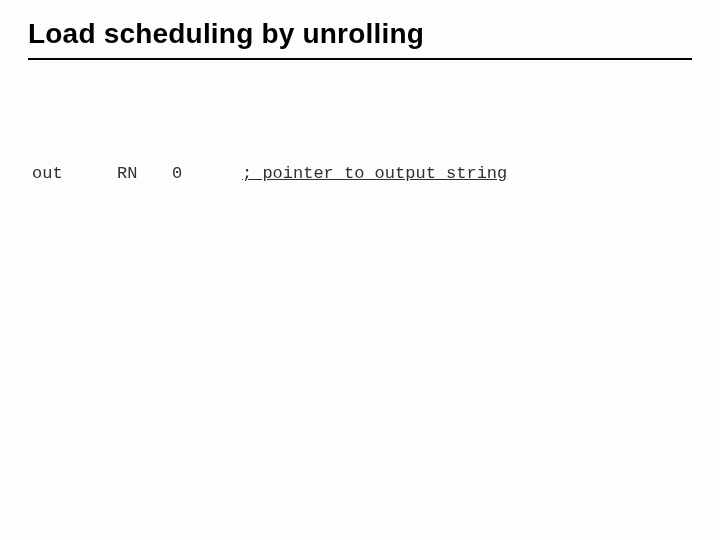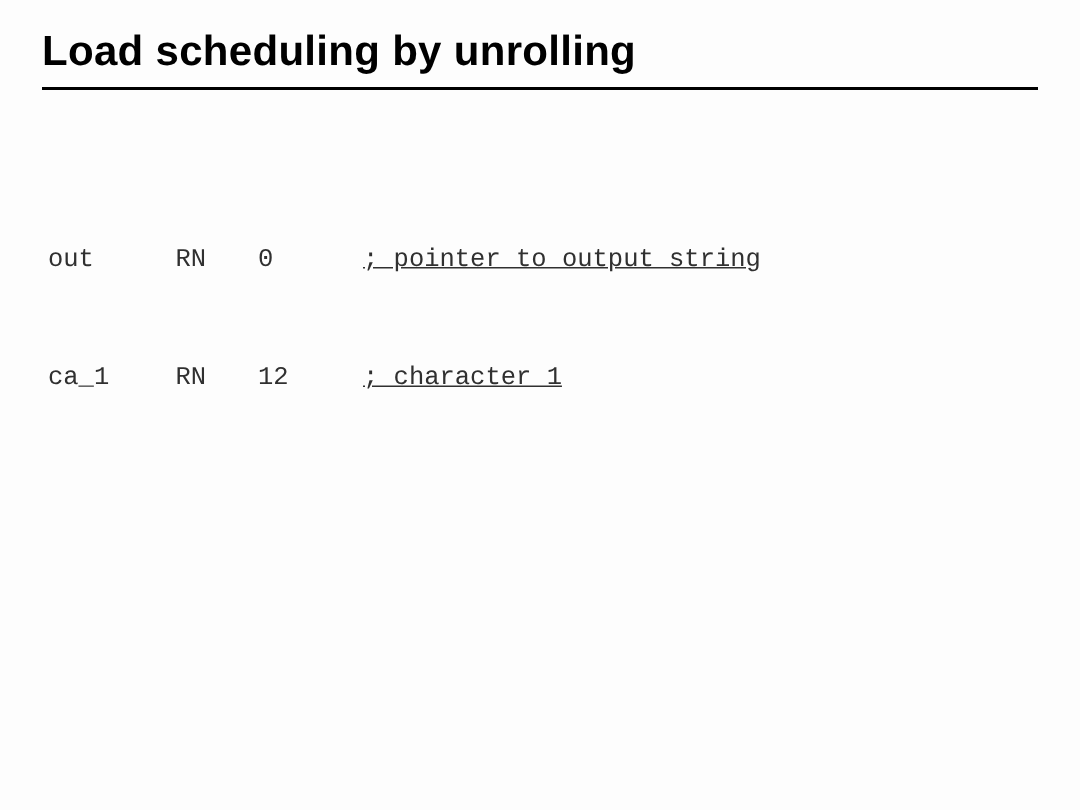--- a/index.html
+++ b/index.html
@@ -45,21 +45,20 @@
 </head>
 <body>
 
 <div class="slide">
   <h1 class="title">Load scheduling by unrolling</h1>
   <hr class="rule">
 
   <div class="code">
     
     <span class="row"><span class="col-label">out</span><span class="col-mnem">RN</span><span class="col-arg">0</span><span>; pointer to output string</span></span>
-    <span class="row"><span class="col-label">ca_1</span><span class="col-mnem">RN</span><span class="col-arg">12</span><span>; character 1</span></span>
     
     
     
     
     
     
     
   </div>
 </div>
 

